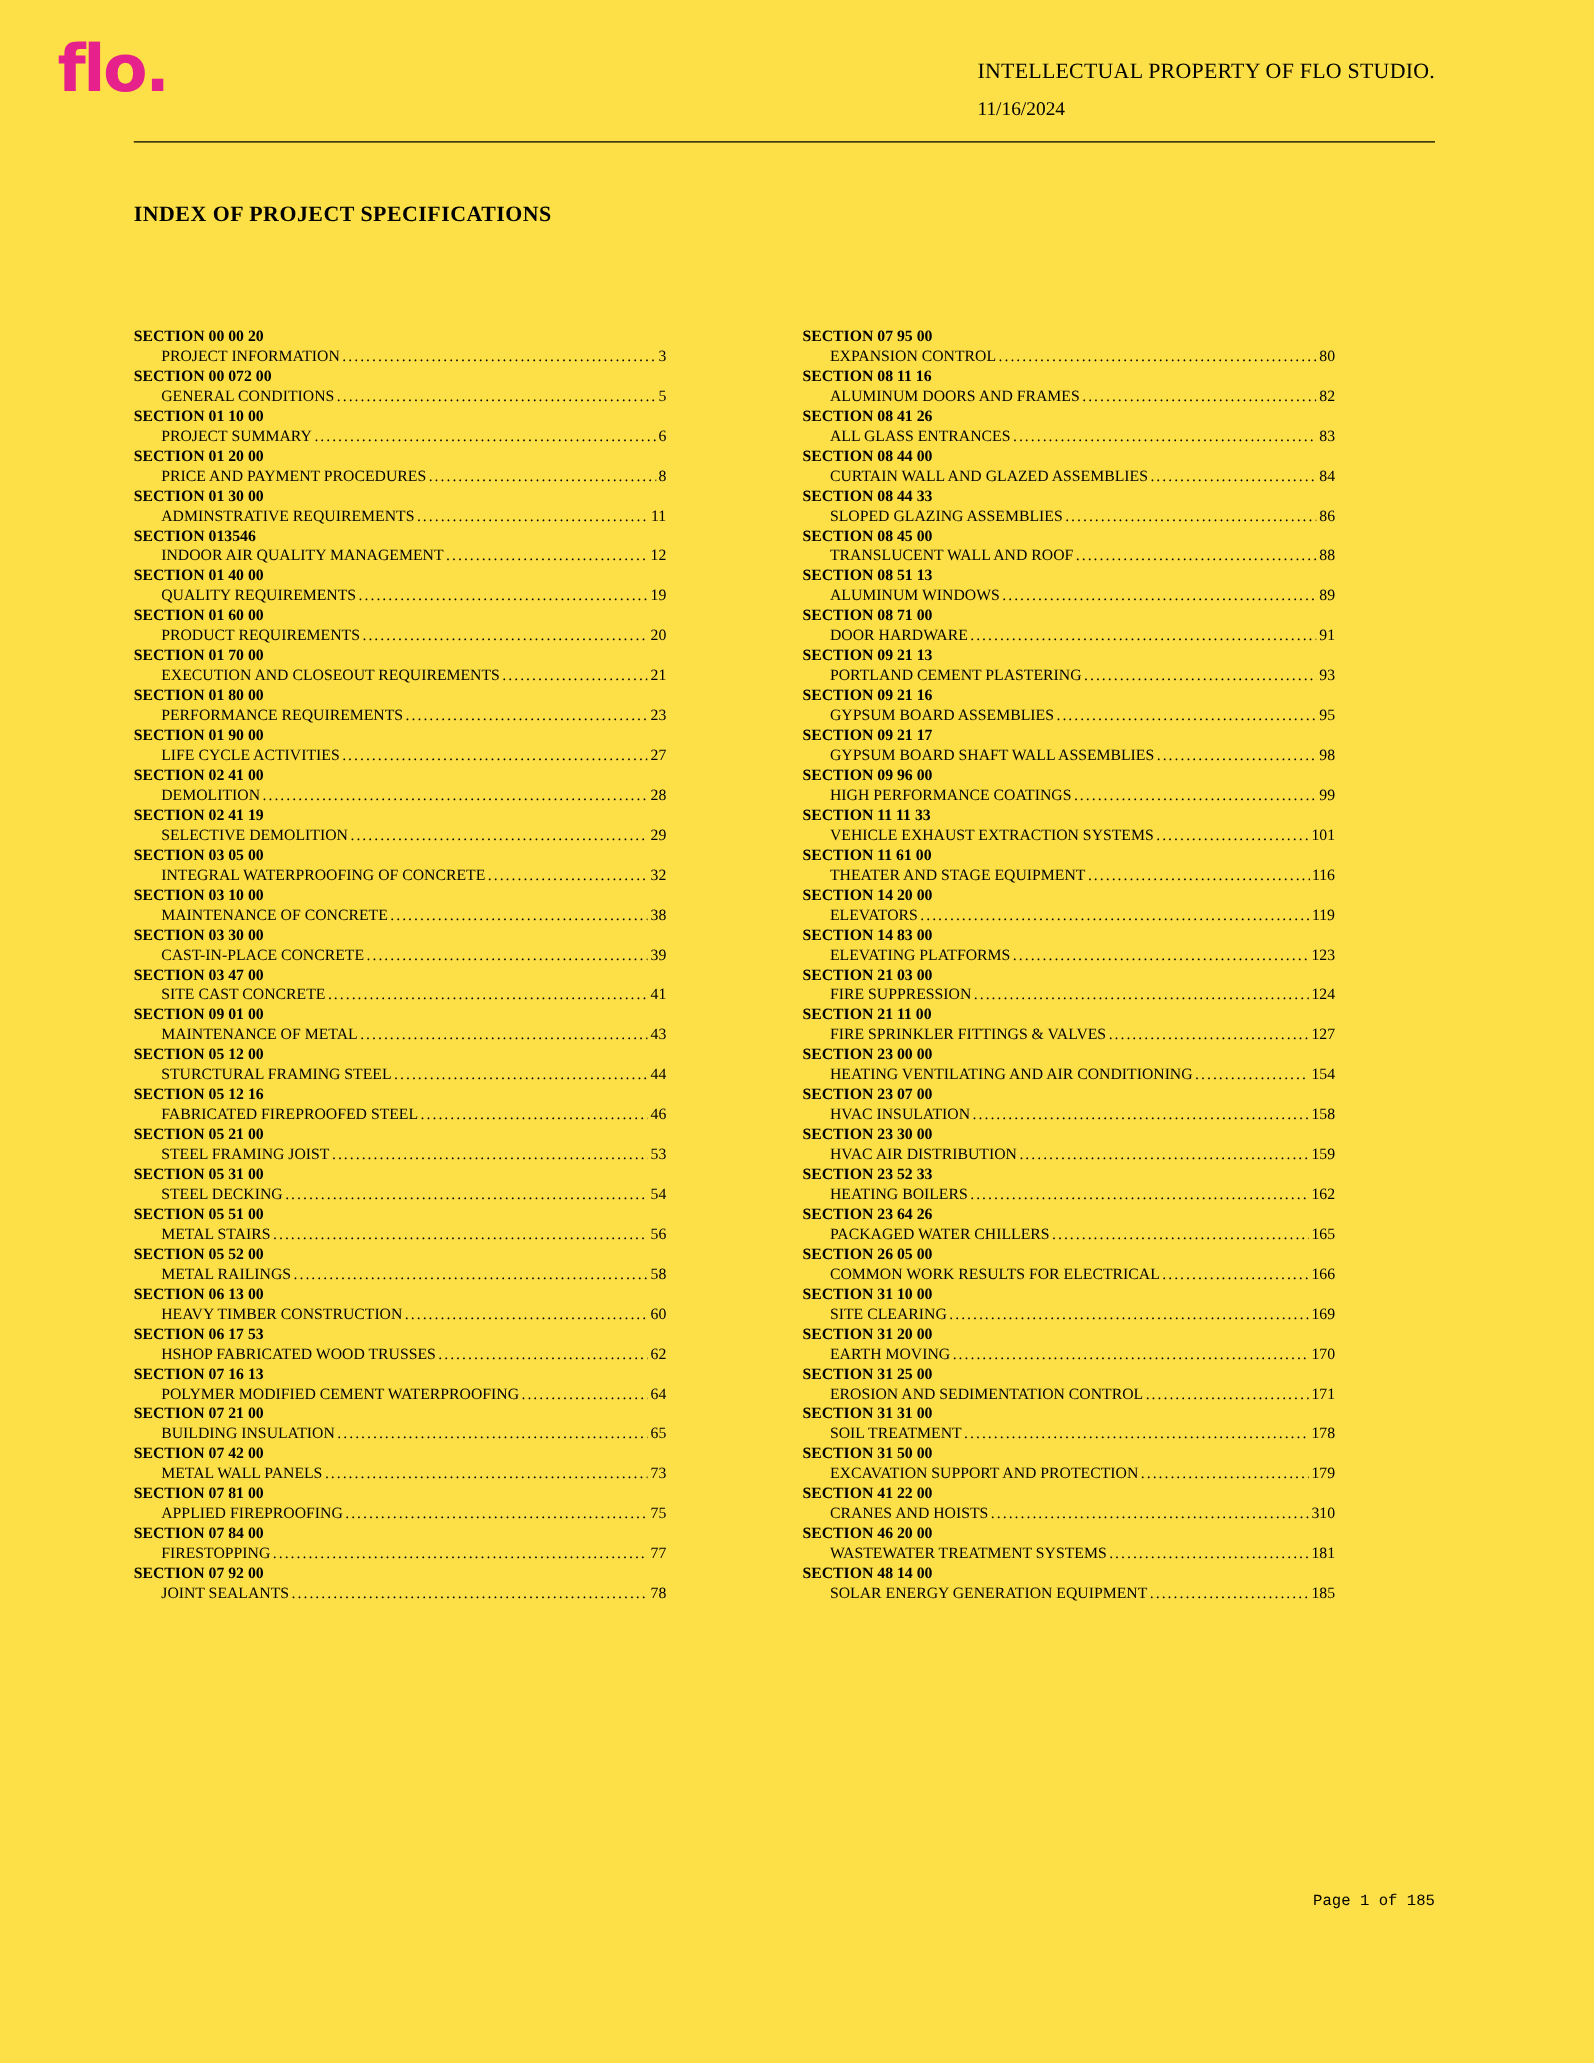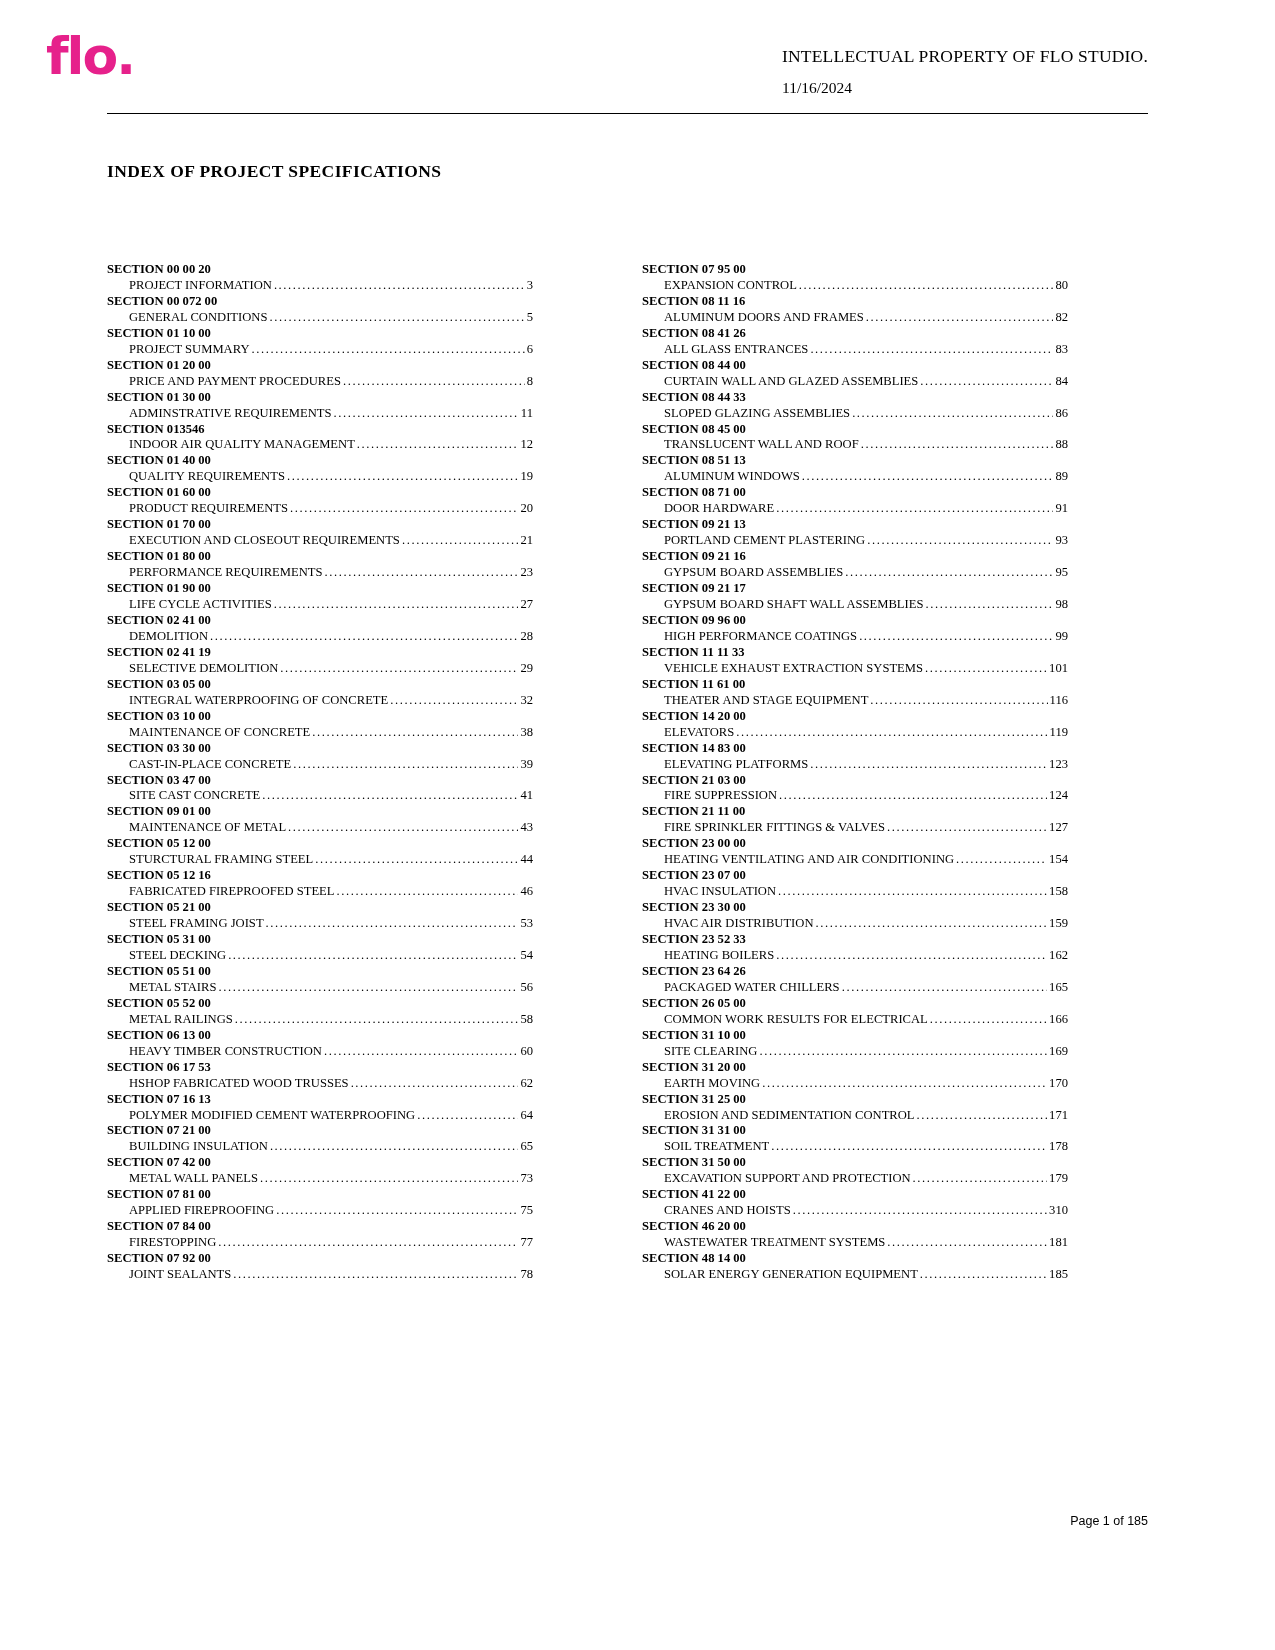--- a/index.html
+++ b/index.html
@@ -1,20 +1,20 @@
 <!DOCTYPE html>
 <html><head>
 <meta charset="utf-8">
 <style>
   html,body { margin:0; padding:0; background:#888; }
   .page {
     position:relative;
     width:1275px; height:1650px;
     margin:0 auto;
-    background:#ffffff;
+    background:#fde047;
     font-family:"Liberation Serif", serif;
     color:#000;
     overflow:hidden;
   }
   
   .logo {
     position:absolute; top:30px; left:46px;
     font-family:"DejaVu Sans", sans-serif;
     font-weight:bold;
     font-size:52px;
@@ -62,21 +62,21 @@
     margin:0 2px;
   }
   .dots::after {
     content:"....................................................................................................................................";
     letter-spacing:1.6px;
   }
   .toc-page { white-space:nowrap; }
   
   .footer {
     position:absolute; right:127px; bottom:122px;
-    font-family:Liberation Sans, sans-serif;
+    font-family:Liberation Mono, monospace;
     font-size:12.5px;
   }
 </style>
 </head>
 <body>
 
 <div class="page">
 
   <div class="logo" style="color: rgb(230, 33, 139);">flo.</div>
 

